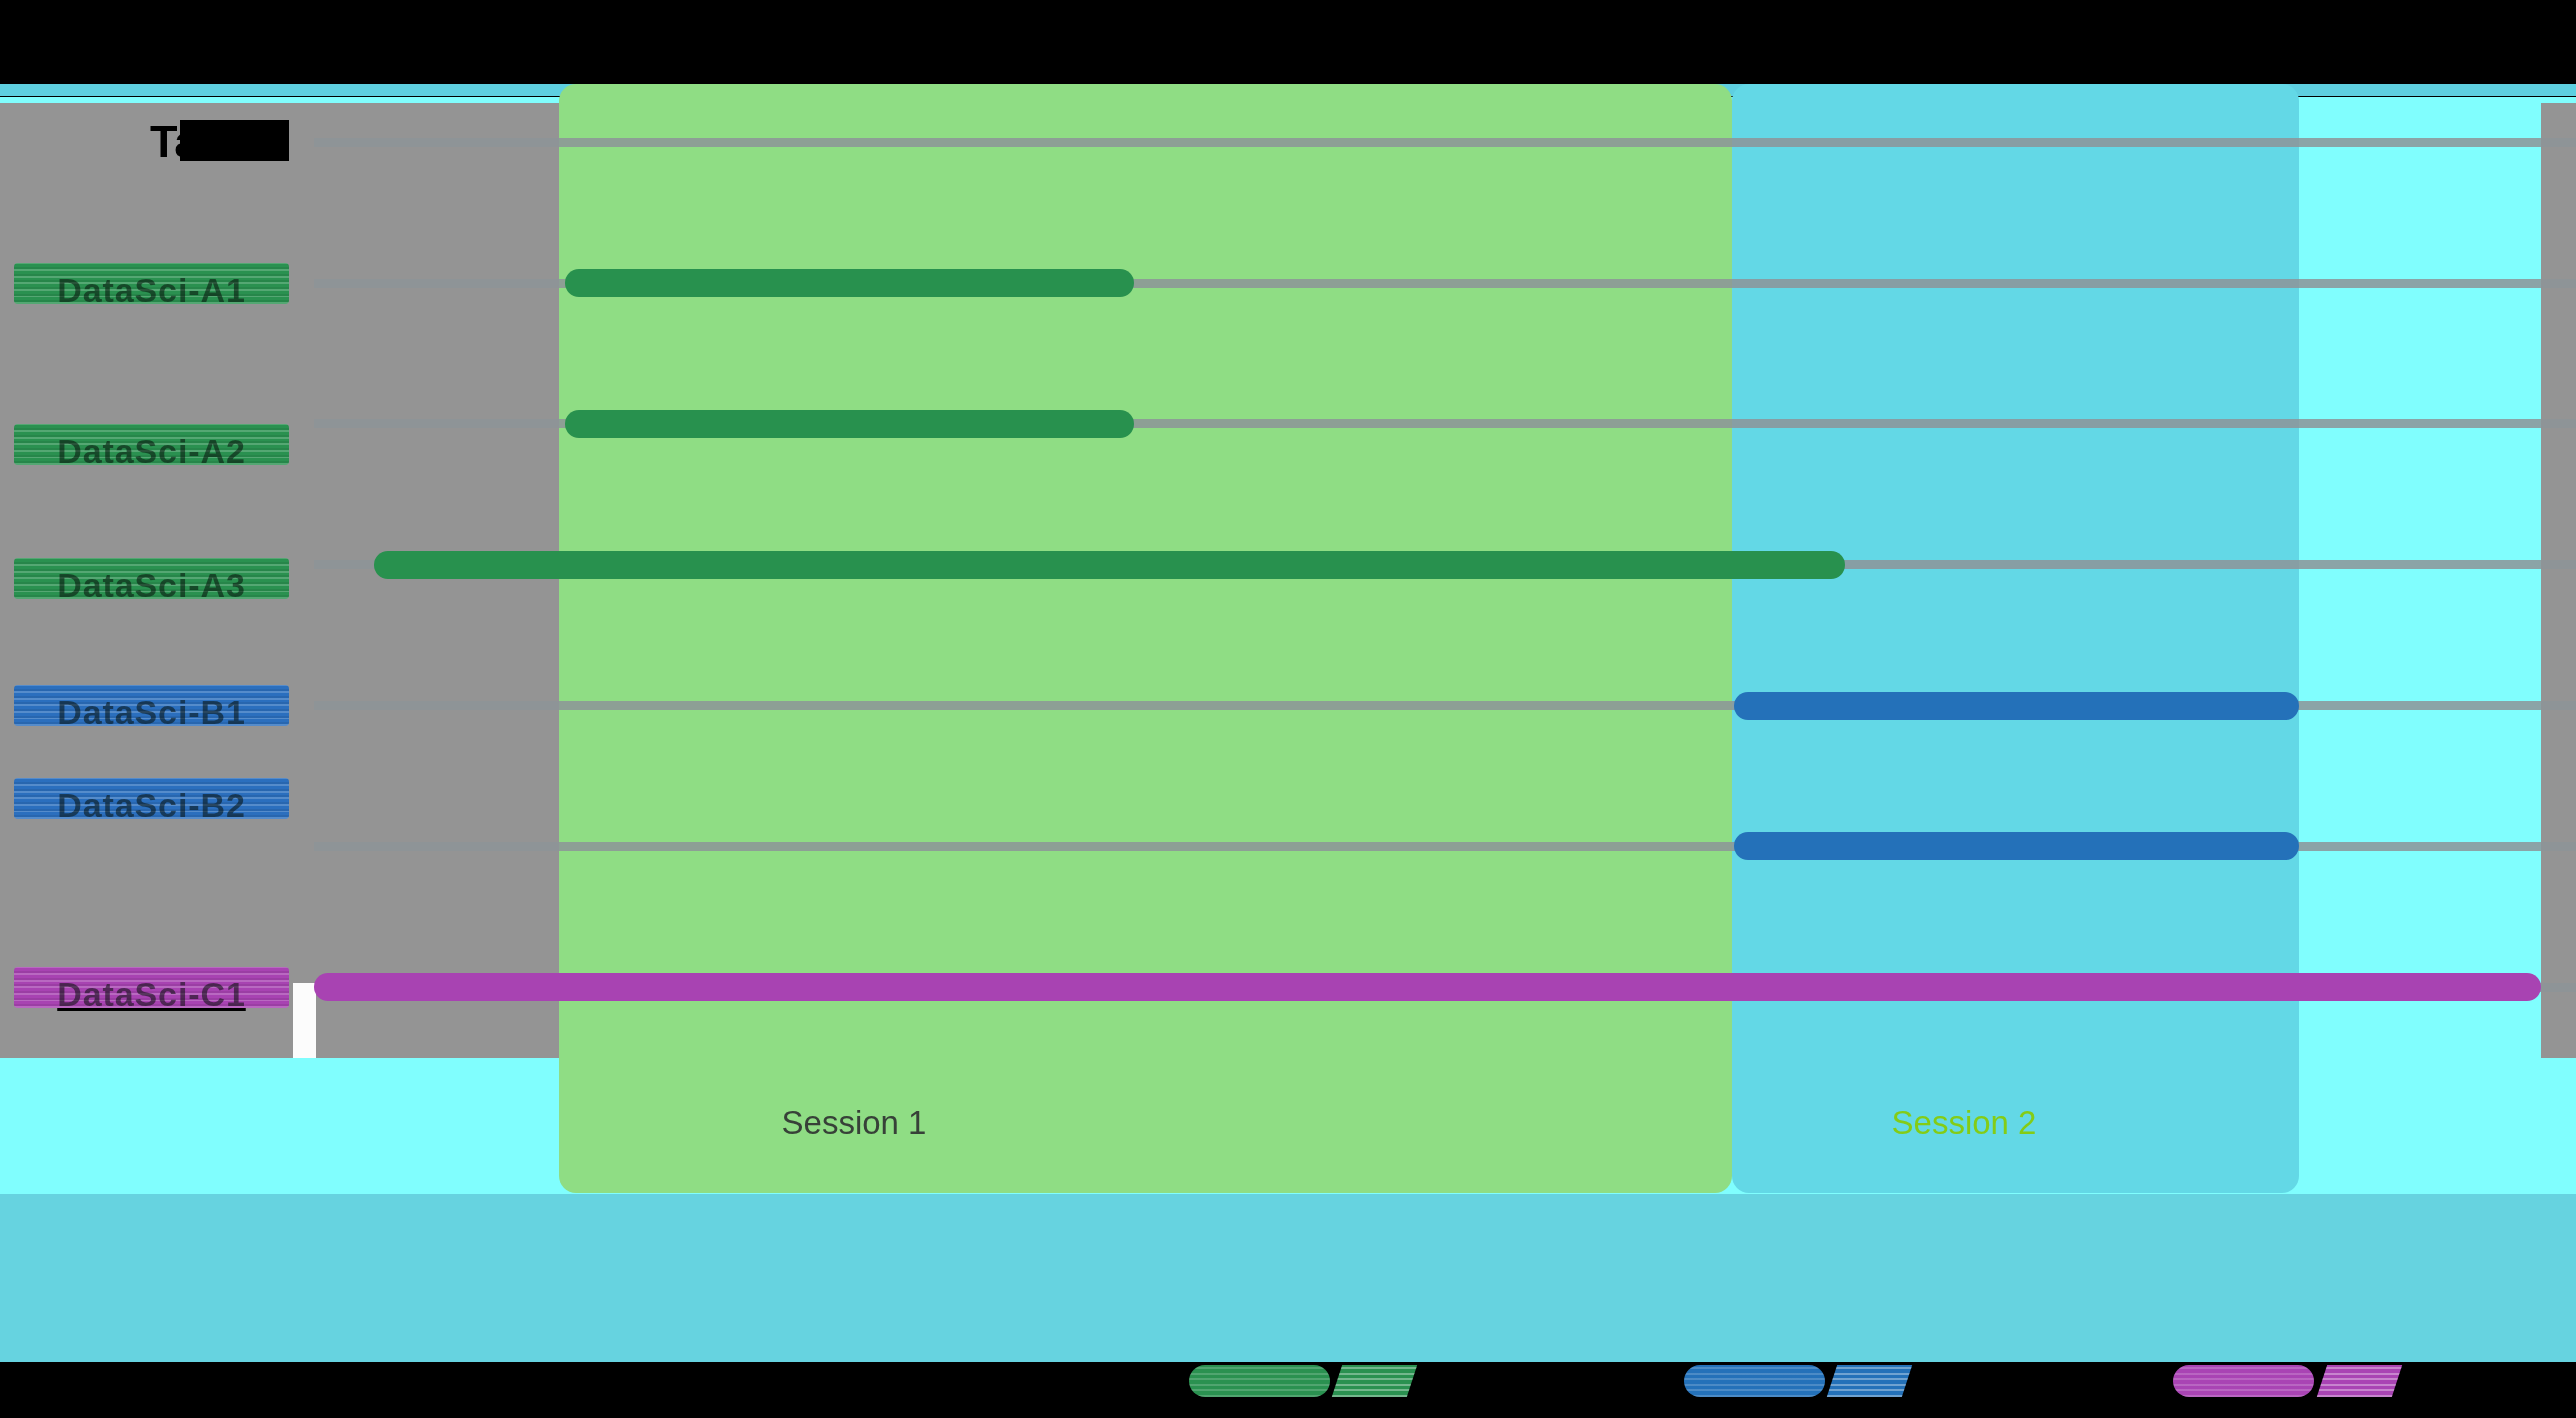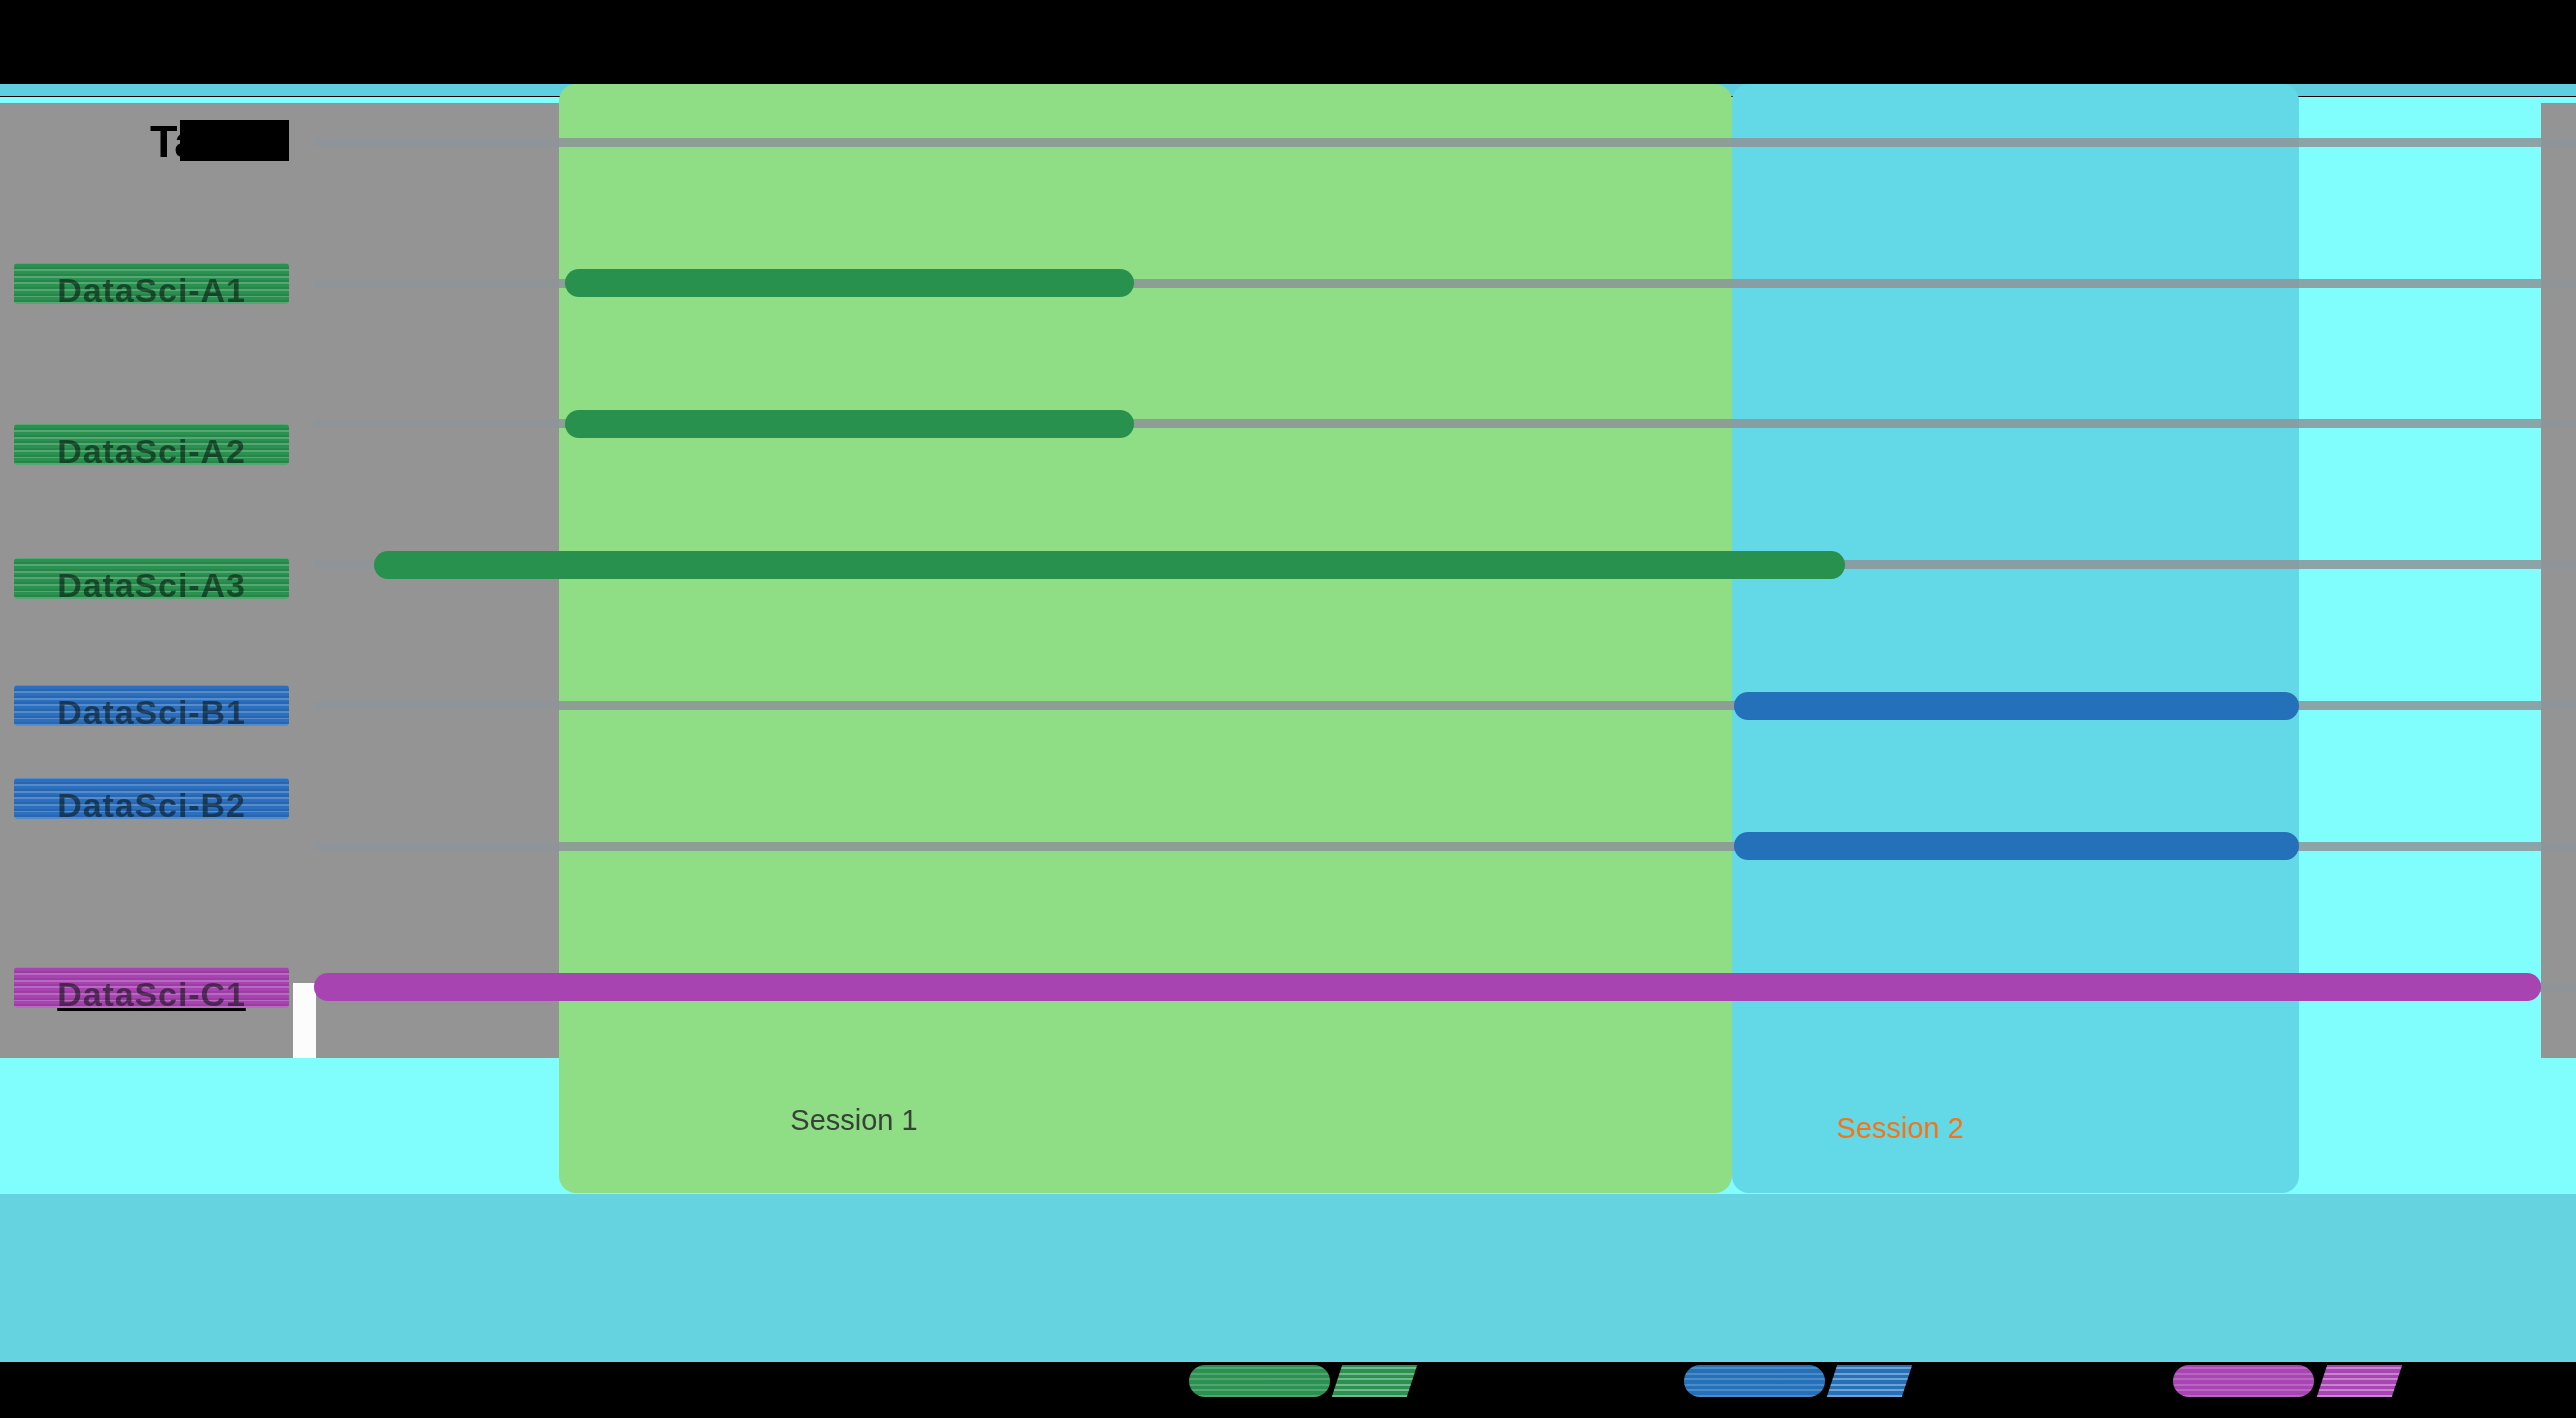--- a/index.html
+++ b/index.html
@@ -27,23 +27,23 @@
   .chip{left:14px;width:275px;height:41px;border-radius:3.8px;display:flex;align-items:center;justify-content:center;
         background-image:repeating-linear-gradient(0deg, rgba(255,255,255,0.20) 0 1.9px, rgba(0,0,0,0.08) 1.9px 3.8px, transparent 3.8px 6.6px);}
   .chip.green{background-color:#2A9150;}
   .chip.blue{background-color:#2B6FBE;}
   .chip.magenta{background-color:#A843B2;text-decoration:underline;}
   .chip span{font-size:34px;font-weight:bold;letter-spacing:0.9px;color:rgba(5,15,10,0.55);
              filter:blur(0.6px);white-space:nowrap;margin-top:14px;}
   
   .tasks-title{left:150px;top:116px;font-size:45px;font-weight:bold;color:#000;}
   .tasks-blot{left:180px;top:120px;width:109px;height:41px;background:#000;}
-  .session-label{top:1104px;font-size:29px;transform:translateX(-50%);white-space:nowrap;}
+  .session-label{top:1104px;font-size:33px;transform:translateX(-50%);white-space:nowrap;}
   .s1{left:854px;color:#374138;}
-  .s2{left:1900px;color:#f97316;margin-top:8px;}
+  .s2{left:1964px;color:#84cc16;}
   
   .lg-pill{top:1365px;width:141px;height:32px;border-radius:16px;
            background-image:repeating-linear-gradient(0deg, rgba(255,255,255,0.18) 0 1.9px, transparent 1.9px 5.6px);}
   .lg-slash{top:1365px;width:75px;height:32px;transform:skewX(-18deg);
             background-image:repeating-linear-gradient(0deg, rgba(255,255,255,0.35) 0 1.9px, transparent 1.9px 5.6px);}
   .lg.green{background-color:#2A9150;}
   .lg.blue{background-color:#2471B9;}
   .lg.magenta{background-color:#A944B4;}
 </style>
 </head>

